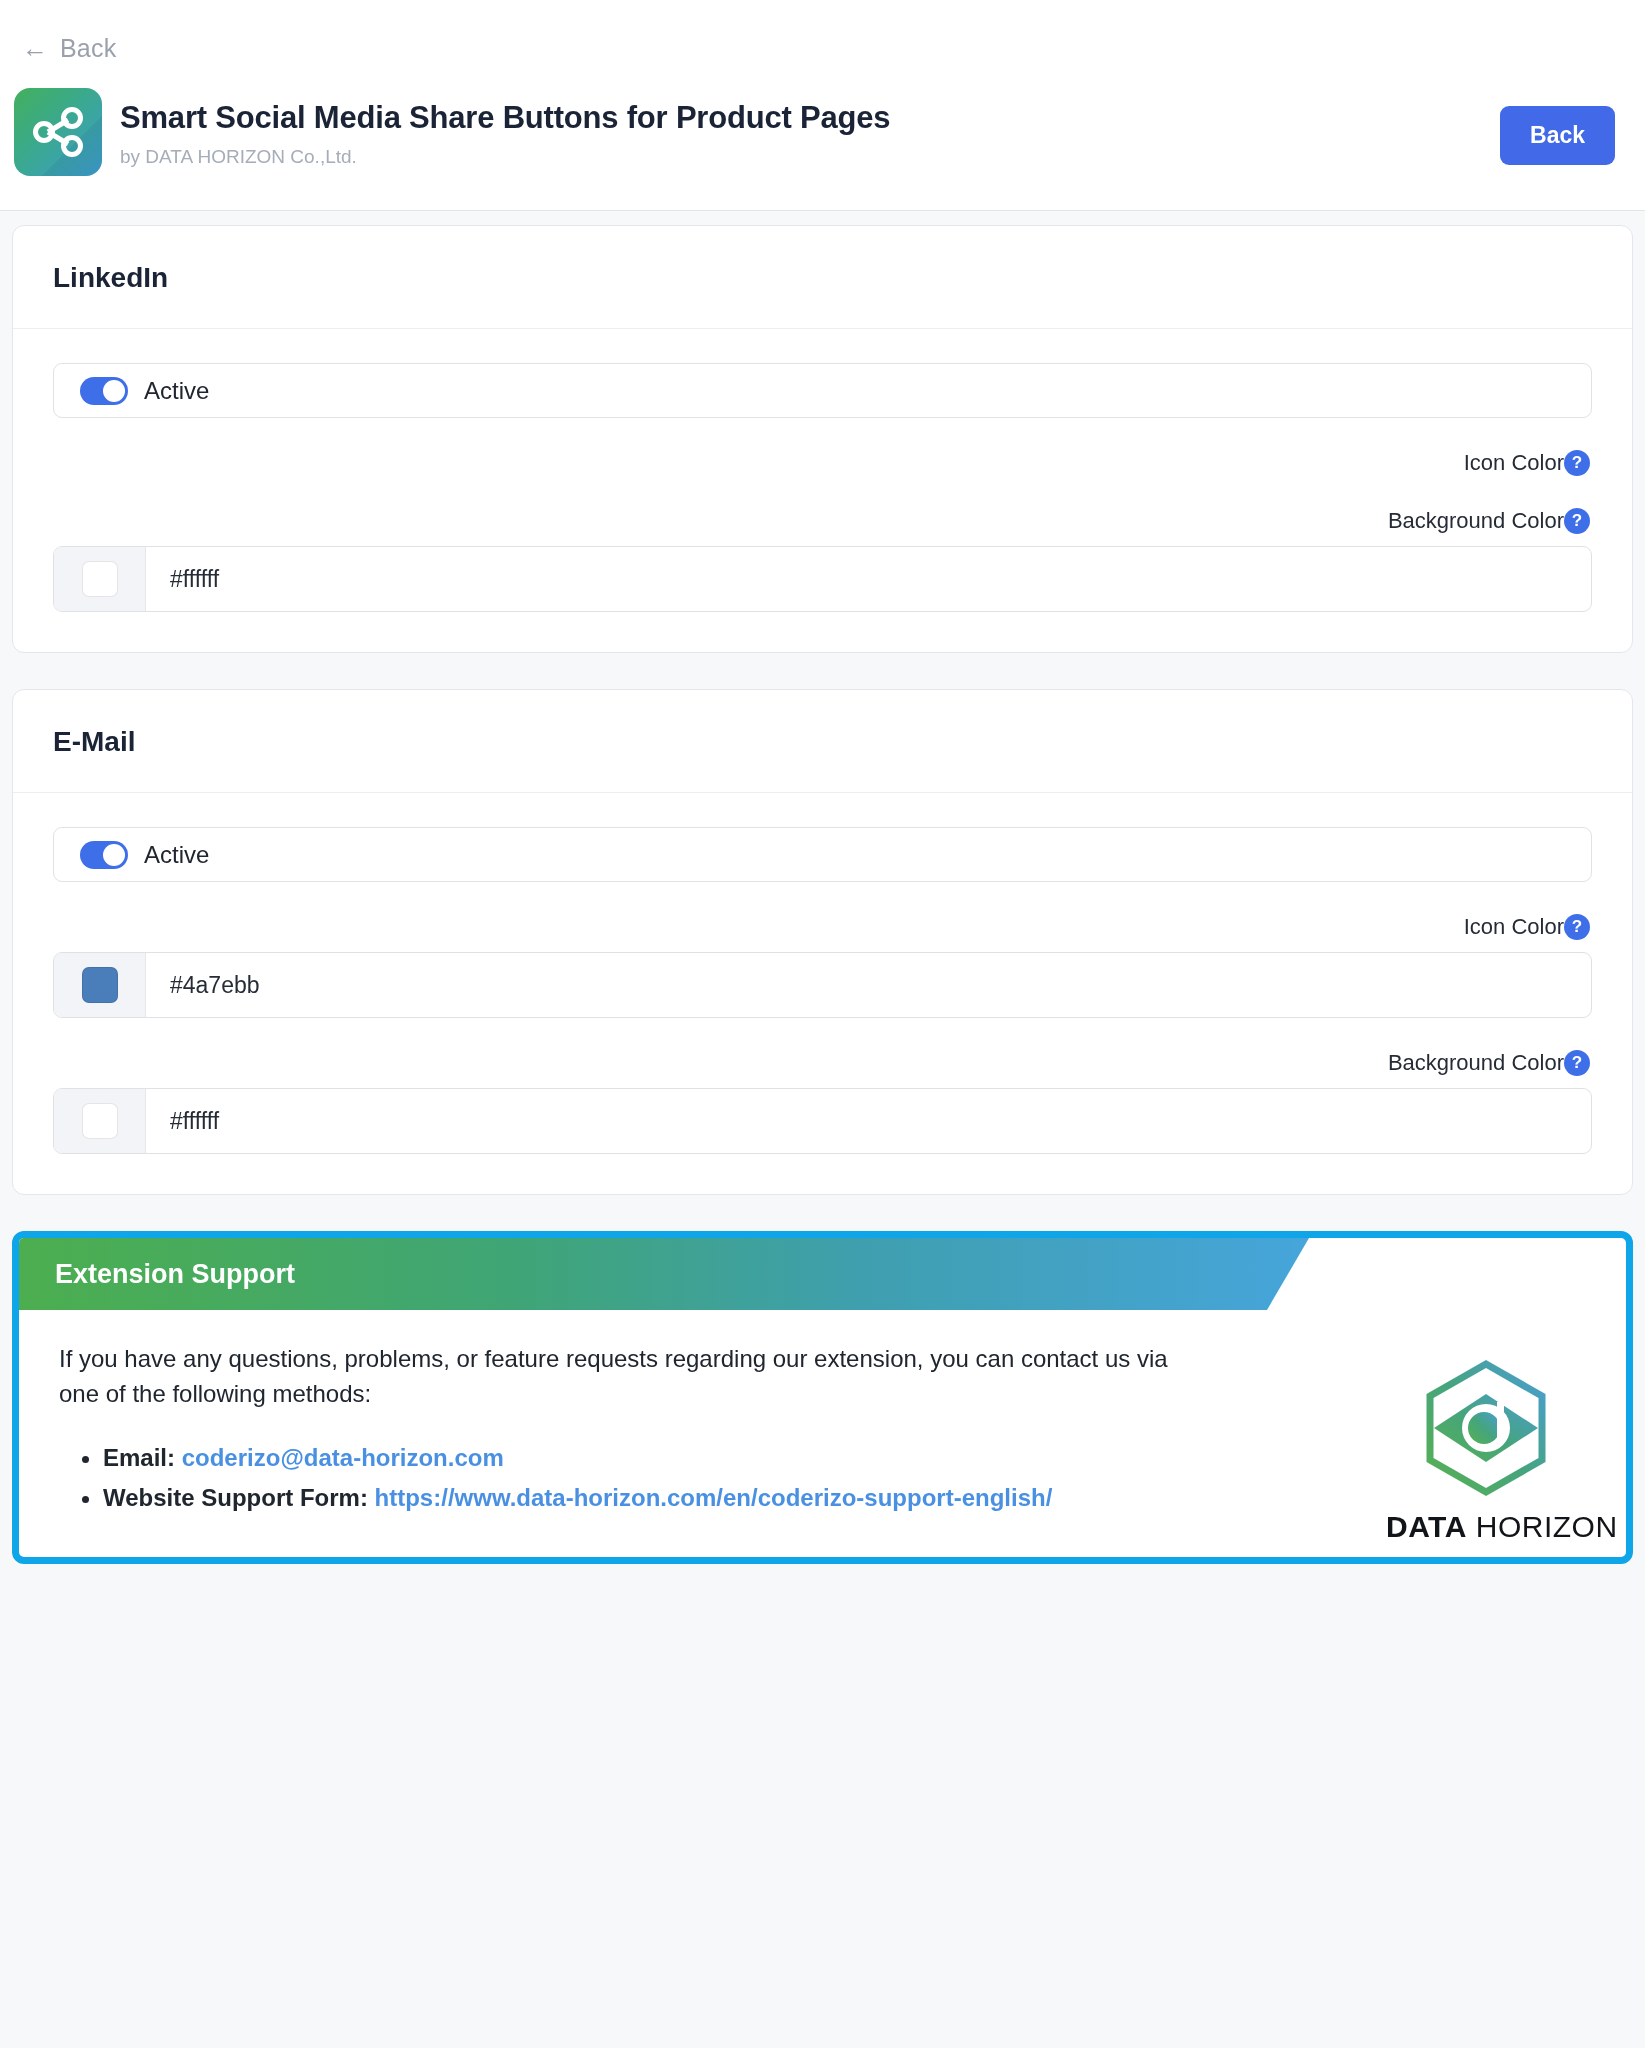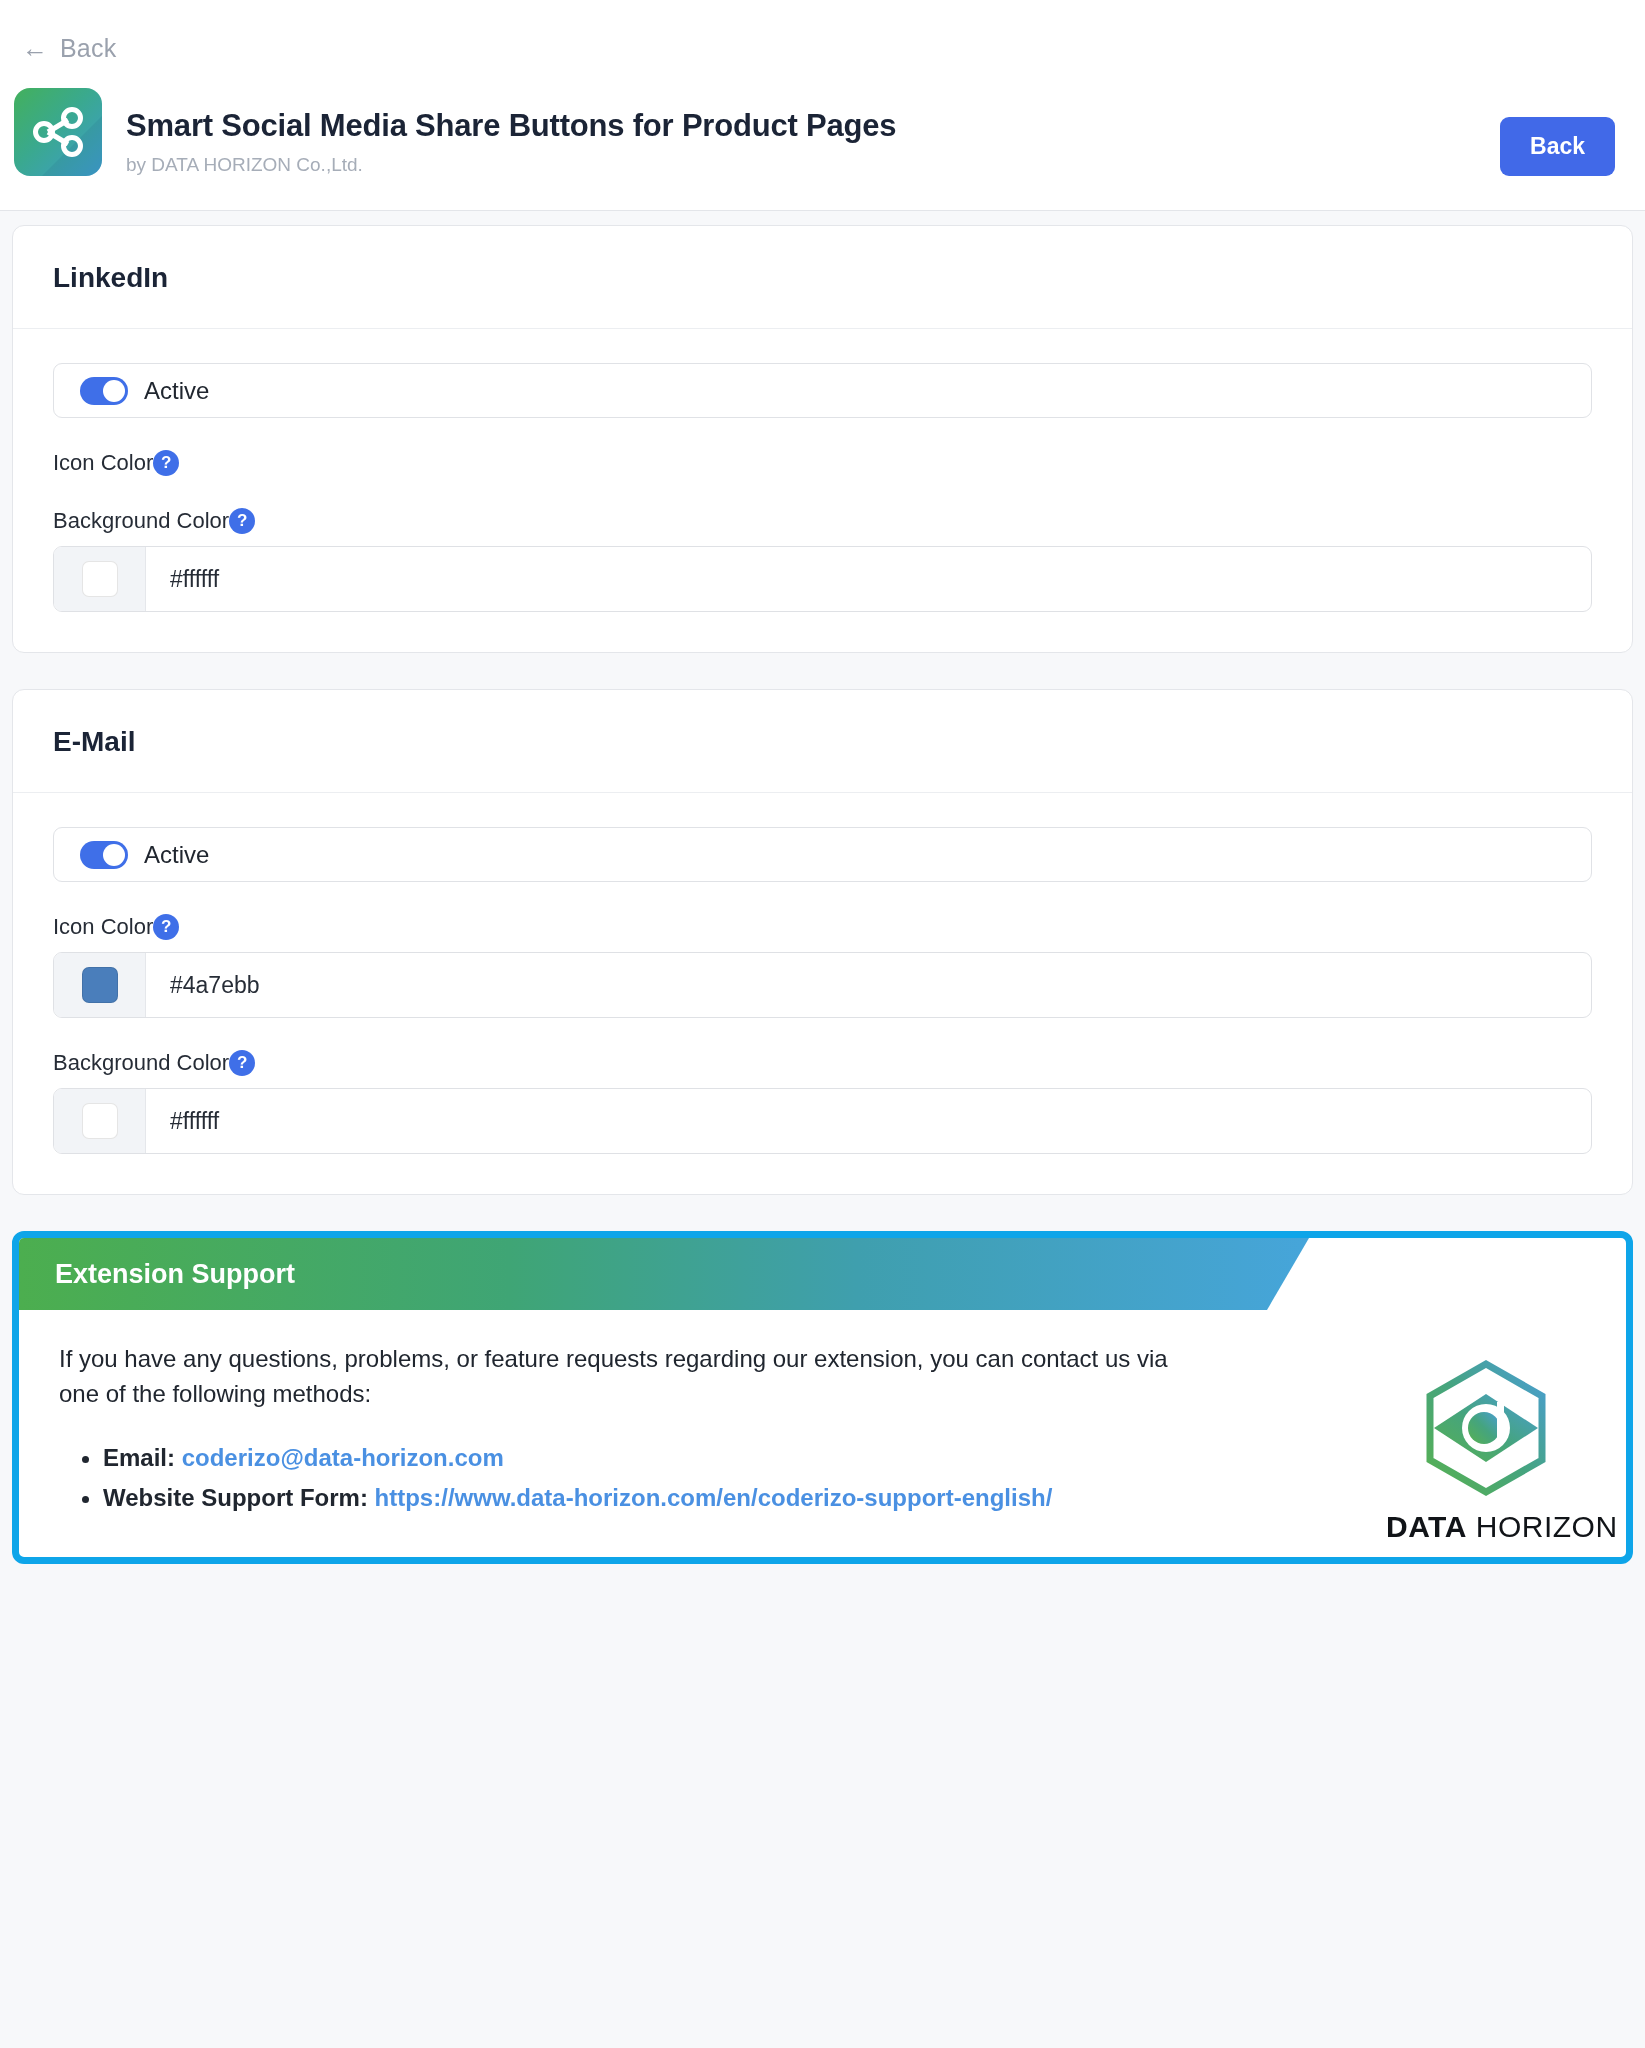--- a/index.html
+++ b/index.html
@@ -33,23 +33,23 @@
     line-height: 1;
   }
   .back-label {
     font-size: 25px;
     color: #9aa1ad;
     letter-spacing: .2px;
   }
 
   .app-row {
     display: flex;
-    align-items: flex-end;
+    align-items: center;
     padding: 22px 30px 34px 14px;
-    gap: 24px;
+    gap: 18px;
   }
   .app-icon {
     width: 88px; height: 88px;
     flex: 0 0 88px;
     border-radius: 16px;
     background: linear-gradient(135deg, #43b05c 0%, #3aa98e 45%, #3e9ccf 100%);
     position: relative;
     overflow: hidden;
   }
   .app-icon .shadow-tri {
@@ -138,21 +138,21 @@
   .toggle-label {
     font-size: 24px;
     color: #20262f;
   }
 
   
   .field { margin-top: 32px; }
   .field-head {
     display: flex;
     align-items: center;
-    justify-content: flex-start;
+    justify-content: flex-end;
     margin-bottom: 12px;
     padding-right: 2px;
     margin-top: 20px;
   }
   .field-label {
     font-size: 22px;
     color: #262c36;
   }
   .help-icon {
     width: 26px; height: 26px;

